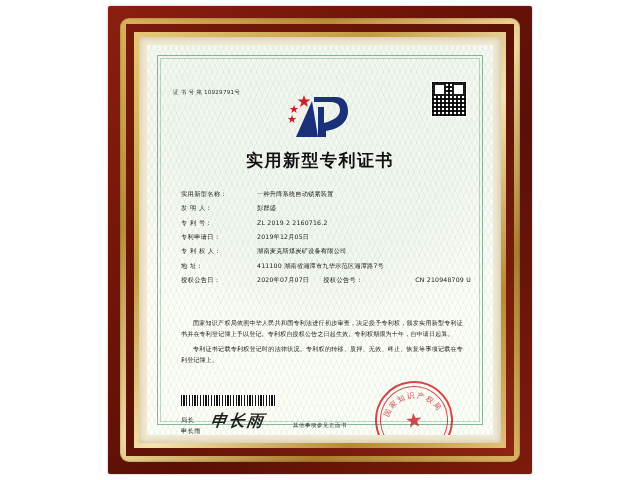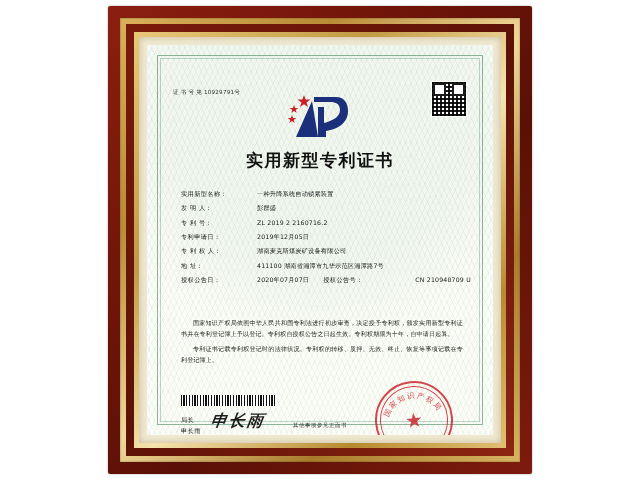--- a/index.html
+++ b/index.html
@@ -29,20 +29,21 @@
     background: linear-gradient(135deg, #8b1f10 0%, #6e1409 35%, #5a1006 60%, #7d1b0d 100%);
     border-radius: 2px;
     box-shadow: 0 0 2px rgba(0,0,0,.4);
   }
   .frame-bevel1 {
     position: absolute;
     left: 12px; top: 12px;
     right: 12px; bottom: 12px;
     background: linear-gradient(135deg, #d8b25a 0%, #b98c36 25%, #f0d89a 50%, #a87c2b 75%, #d9b463 100%);
     box-shadow: inset 0 0 2px rgba(0,0,0,.45);
+    border-radius: 9px;
   }
   .frame-bevel2 {
     position: absolute;
     left: 6px; top: 6px;
     right: 6px; bottom: 6px;
     background: linear-gradient(135deg, #7a1a0b 0%, #5d1106 50%, #8d2512 100%);
   }
   .frame-bevel3 {
     position: absolute;
     left: 8px; top: 8px;

